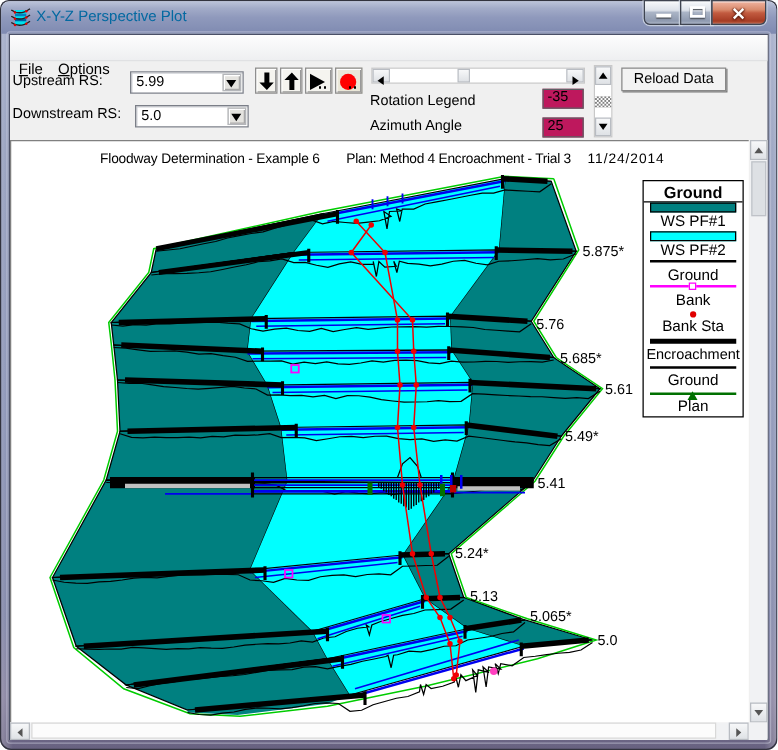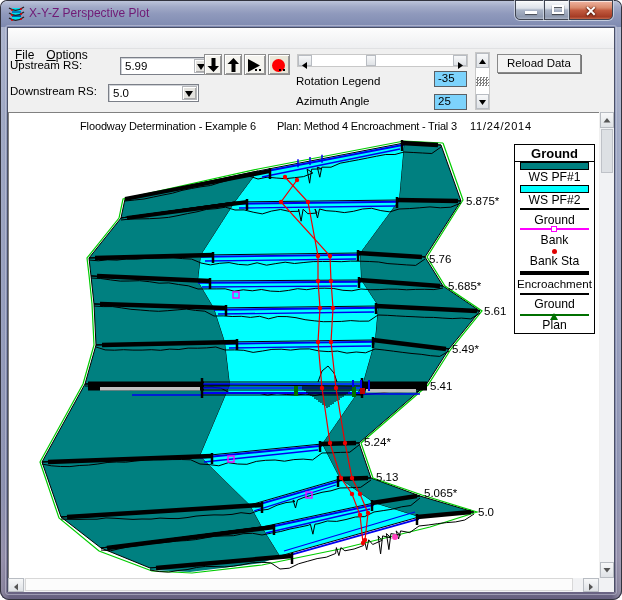--- a/index.html
+++ b/index.html
@@ -8,21 +8,21 @@
   background:linear-gradient(180deg,#b2bbd4 0%,#98a2c2 4%,#8994b6 20%,#7b85ac 55%,#71779d 82%,#7b7596 93%,#676180 100%);
   box-shadow:inset 0 0 0 1px #32333e, inset 0 2px 0 rgba(255,255,255,.4);
 }
 #frame:after { content:""; position:absolute; left:1px; top:1px; width:620px; height:598px;
   border-radius:7px 7px 9px 9px;
   background:linear-gradient(90deg, rgba(255,255,255,.25) 0%, rgba(255,255,255,0) 1.5%, rgba(255,255,255,0) 98.5%, rgba(255,255,255,.3) 100%); }
 #titlebar { position:absolute; left:1px; top:1px; width:620px; height:26px;
   border-radius:7px 7px 0 0;
   background:linear-gradient(180deg,#bcc4da 0%,#a2abc8 22%,#8f99bc 50%,#8691b6 78%,#7e89b0 100%); }
 #title-ico { position:absolute; left:8px; top:5px; }
-#title-txt { position:absolute; left:29px; top:6px; font-size:12px; color:#701a75; }
+#title-txt { position:absolute; left:29px; top:6px; font-size:12px; color:#0369a1; }
 #caps { position:absolute; left:515px; top:0; height:21px; }
 .cap { position:absolute; top:0; height:20px; border:1px solid #3f4450;
   box-shadow:inset 0 1px 0 rgba(255,255,255,.65), 0 0 0 1px rgba(215,221,232,.75); }
 #cap-min { left:0; width:30px; border-radius:0 0 0 5px;
   background:linear-gradient(180deg,#f7f9fb 0%,#dde2ea 40%,#aab4c6 50%,#8f9ab0 88%,#aeb6c6 100%); }
 #cap-max { left:29px; width:26px;
   background:linear-gradient(180deg,#f7f9fb 0%,#dde2ea 40%,#aab4c6 50%,#8f9ab0 88%,#aeb6c6 100%); }
 #cap-close { left:54px; width:44px; border-radius:0 0 5px 0;
   background:linear-gradient(180deg,#f0b5a2 0%,#d98a6c 38%,#c25b40 52%,#a53b24 88%,#c46a4e 100%); }
 .glyph { position:absolute; }
@@ -43,21 +43,21 @@
 .combo .val { position:absolute; left:4px; top:2px; }
 .combo .cbtn { position:absolute; right:1px; top:1px; width:15px; height:14px; background:#e4e3df;
   border:1px solid #b4b6ba; box-shadow:inset 1px 1px 0 #fff, inset -1px -1px 0 #a9a9a9; }
 .combo .cbtn:after { content:""; position:absolute; left:2px; top:4px; border:4.5px solid transparent; border-top:6px solid #000; }
 .tbtn { position:absolute; top:54px; height:21px; background:#f5f4ef; border:1px solid #8e8e8e;
   box-shadow:inset 1px 1px 0 #fff, inset -1px -1px 0 #999; }
 .dots:after { content:""; position:absolute; right:3px; bottom:3px; width:7px; height:2px;
   background:repeating-linear-gradient(90deg,#000 0 2px,transparent 2px 4px); }
 .sb { position:absolute; background:#f1f2f4; }
 .sb-btn { position:absolute; background:linear-gradient(180deg,#f7f8f9,#dfe2e6); border:1px solid #b8bcc2; color:#555; }
-.tbox { position:absolute; width:33px; height:16px; background:#7dd3fc; border:1px solid #5c5f63; font-size:11.5px; padding-left:3px; }
+.tbox { position:absolute; width:33px; height:16px; background:#be185d; border:1px solid #5c5f63; font-size:11.5px; padding-left:3px; }
 #reload { position:absolute; left:497px; top:54px; width:84px; height:19px; background:#f3f3f3;
   border:1px solid #888; box-shadow:1px 1px 0 #777; font-size:11.5px; text-align:center; padding-top:2px; }
 #legend { position:absolute; left:514px; top:144px; width:81px; height:190px; background:#fff; border:1px solid #000; font-size:12.2px; }
 .lg-title { text-align:center; font-weight:bold; font-size:13px; margin-top:1px; }
 .lg-sep { position:absolute; left:0; top:16px; width:79px; height:1px; background:#000; }
 .lg-bar { position:absolute; left:5px; width:69px; height:8px; border:1px solid #000; }
 .lg-lab { position:absolute; width:79px; text-align:center; }
 .lg-line { position:absolute; left:5px; width:69px; height:2px; }
 .lg-sq { position:absolute; left:36px; top:81px; width:6px; height:6px; border:1.4px solid #ff00ff; background:#fff; }
 .lg-dot { position:absolute; left:37px; top:104px; width:5px; height:5px; border-radius:3px; background:#e00000; }
@@ -92,21 +92,21 @@
   <div class="cap" id="cap-close">
       <div class="glyph">✕</div>
     </div>
 </div>
 <div id="innerrim"></div>
 <div id="client"></div>
 <div id="menubar"><span style="margin-left:7px"><u>F</u>ile</span><span style="margin-left:12px"><u>O</u>ptions</span></div>
 
 <div class="lab" style="left:10px;top:59px">Upstream RS:</div>
 <div class="lab" style="left:10px;top:85px">Downstream RS:</div>
-<div class="combo" style="left:120px;top:57px">
+<div class="combo" style="left:104px;top:57px">
     <span class="val">5.99</span>
     <span class="cbtn"></span>
   </div>
 <div class="combo" style="left:108px;top:84px">
     <span class="val">5.0</span>
     <span class="cbtn"></span>
   </div>
 
 <div class="tbtn" style="left:204px;width:18px">
     <svg class="icoarr" width="13" height="16" viewBox="0 0 13 16">

